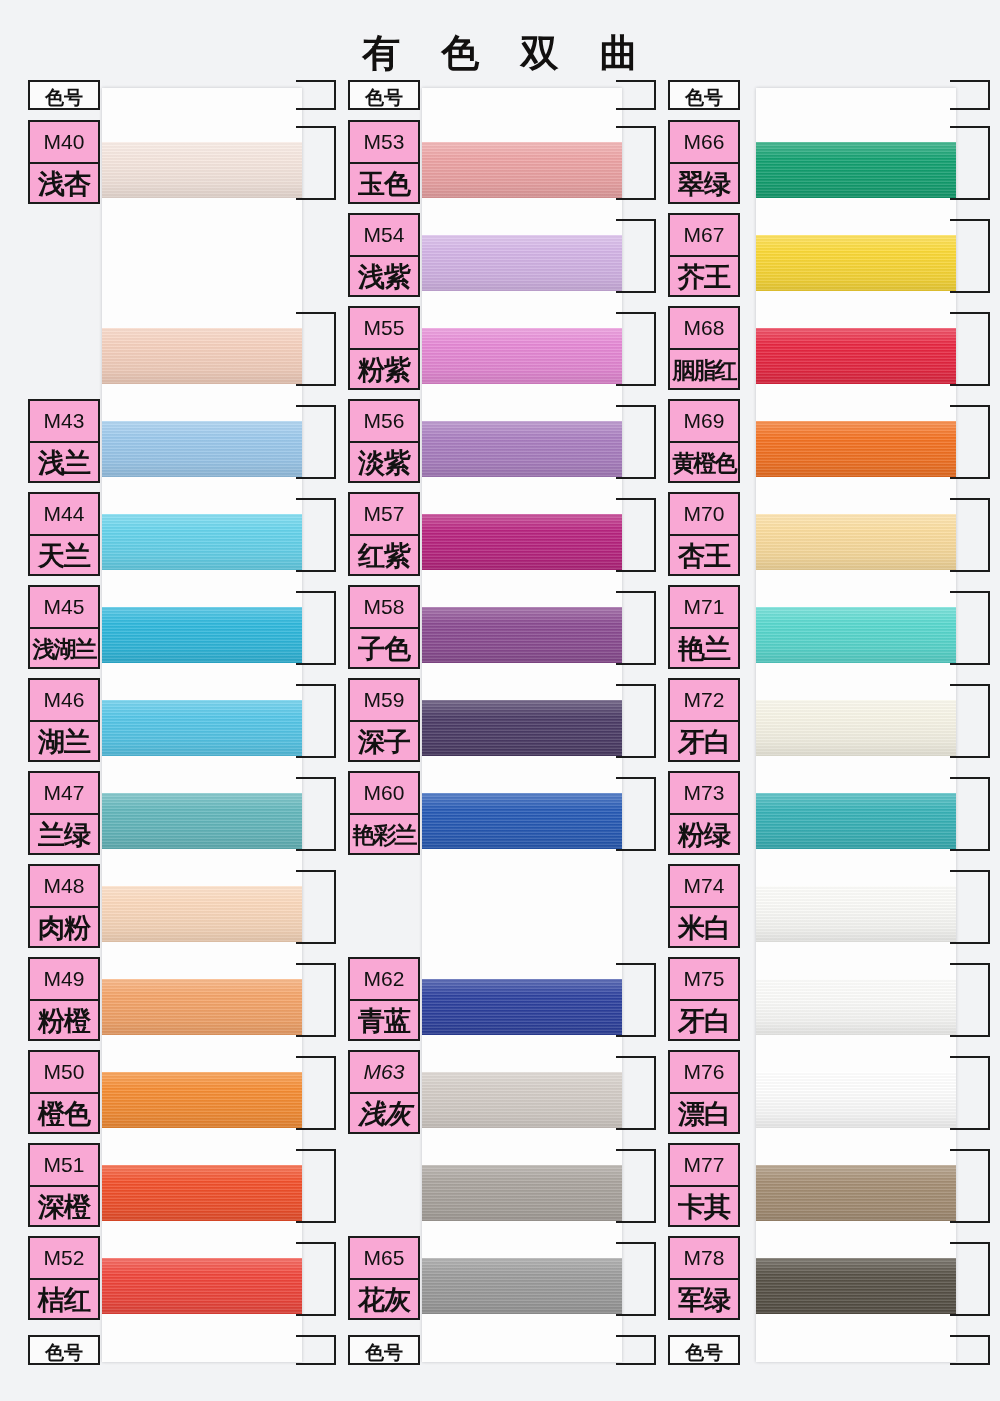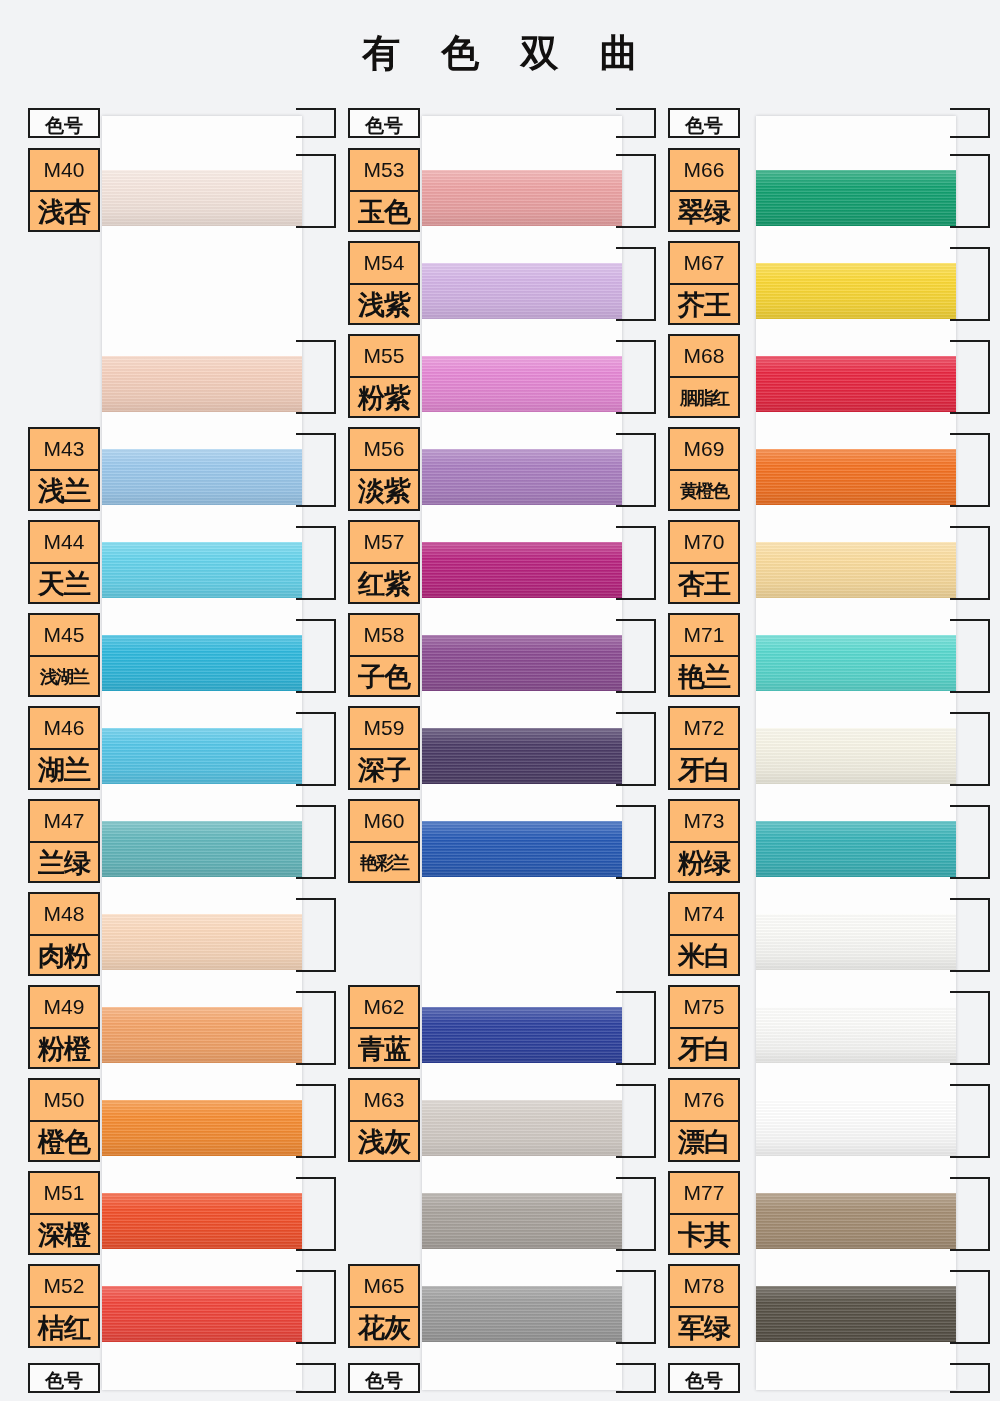--- a/index.html
+++ b/index.html
@@ -26,21 +26,21 @@
     font-size: 38px;
     font-weight: 700;
     letter-spacing: 14px;
     color: #12100f;
     text-indent: 14px;
   }
 
   
   .columns {
     position: absolute;
-    top: 108px;
+    top: 80px;
     left: 0;
     width: 863px;
     height: 1290px;
   }
   .column {
     position: absolute;
     top: 0;
     width: 312px;
     height: 1290px;
   }
@@ -76,21 +76,21 @@
   }
 
   
   .label-box {
     position: absolute;
     left: 4px;
     top: 0;
     width: 72px;
     height: 84px;
     border: 2px solid #1b1b1b;
-    background: #fdba74;
+    background: #f9a8d4;
     box-sizing: border-box;
     z-index: 5;
   }
   .label-code, .label-name {
     height: 40px;
     line-height: 40px;
     text-align: center;
     color: #121212;
     overflow: hidden;
     white-space: nowrap;
@@ -99,21 +99,21 @@
     font-size: 21px;
     border-bottom: 2px solid #1b1b1b;
     letter-spacing: 0px;
   }
   .label-name {
     font-family: "DejaVu Serif", "Liberation Serif", serif;
     font-weight: 700;
     font-size: 27px;
     letter-spacing: -1px;
   }
-  .label-name.n3 { font-size: 18px; letter-spacing: -2px; }
+  .label-name.n3 { font-size: 23px; letter-spacing: -2px; }
 
   
   .bracket {
     position: absolute;
     top: 6px;
     width: 40px;
     height: 74px;
     border: 2px solid #1b1b1b;
     border-left: none;
     box-sizing: border-box;
@@ -415,21 +415,21 @@
         <div class="row" style="top: 877px;">
           <div class="swatch">
             <div class="fill" style="--c: #2b3f9e;"></div>
           </div>
           <div class="bracket"></div>
           <div class="label-box">
             <div class="label-code">M62</div>
             <div class="label-name">青蓝</div>
           </div>
         </div>
-        <div class="row" style="top: 970px;">
+        <div class="row" style="top: 970px; font-style: italic;">
           <div class="swatch">
             <div class="fill" style="--c: #d4cdc7;"></div>
           </div>
           <div class="bracket"></div>
           <div class="label-box">
             <div class="label-code">M63</div>
             <div class="label-name">浅灰</div>
           </div>
         </div>
         <div class="row" style="top: 1063px;">

